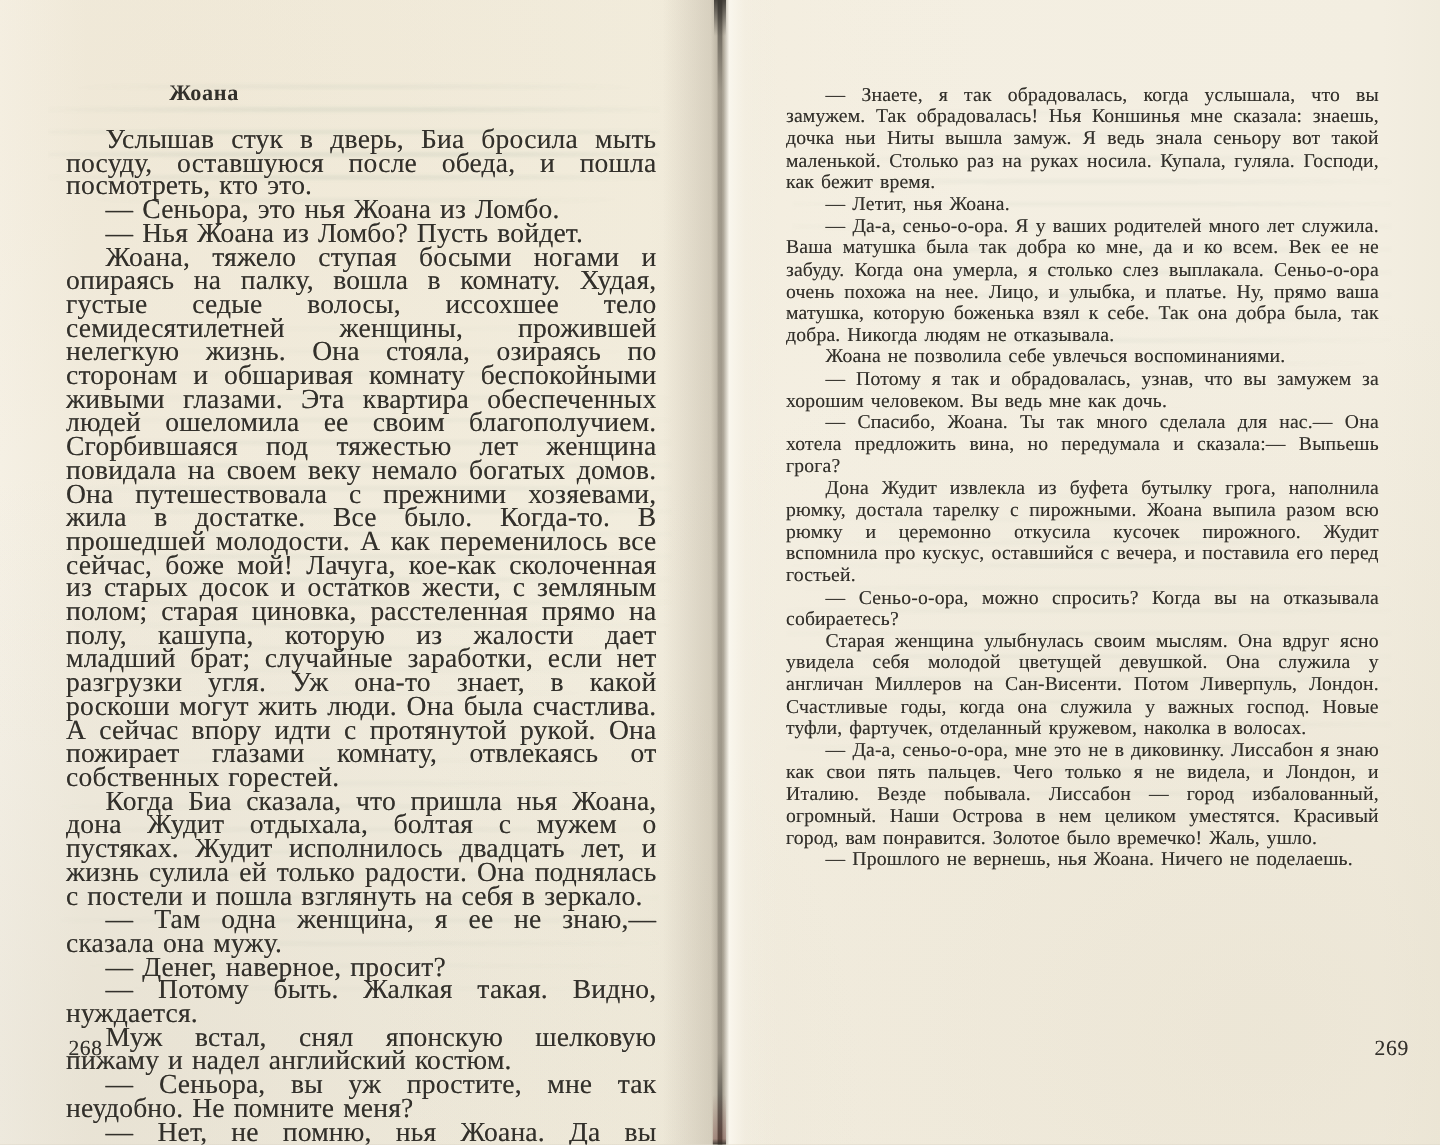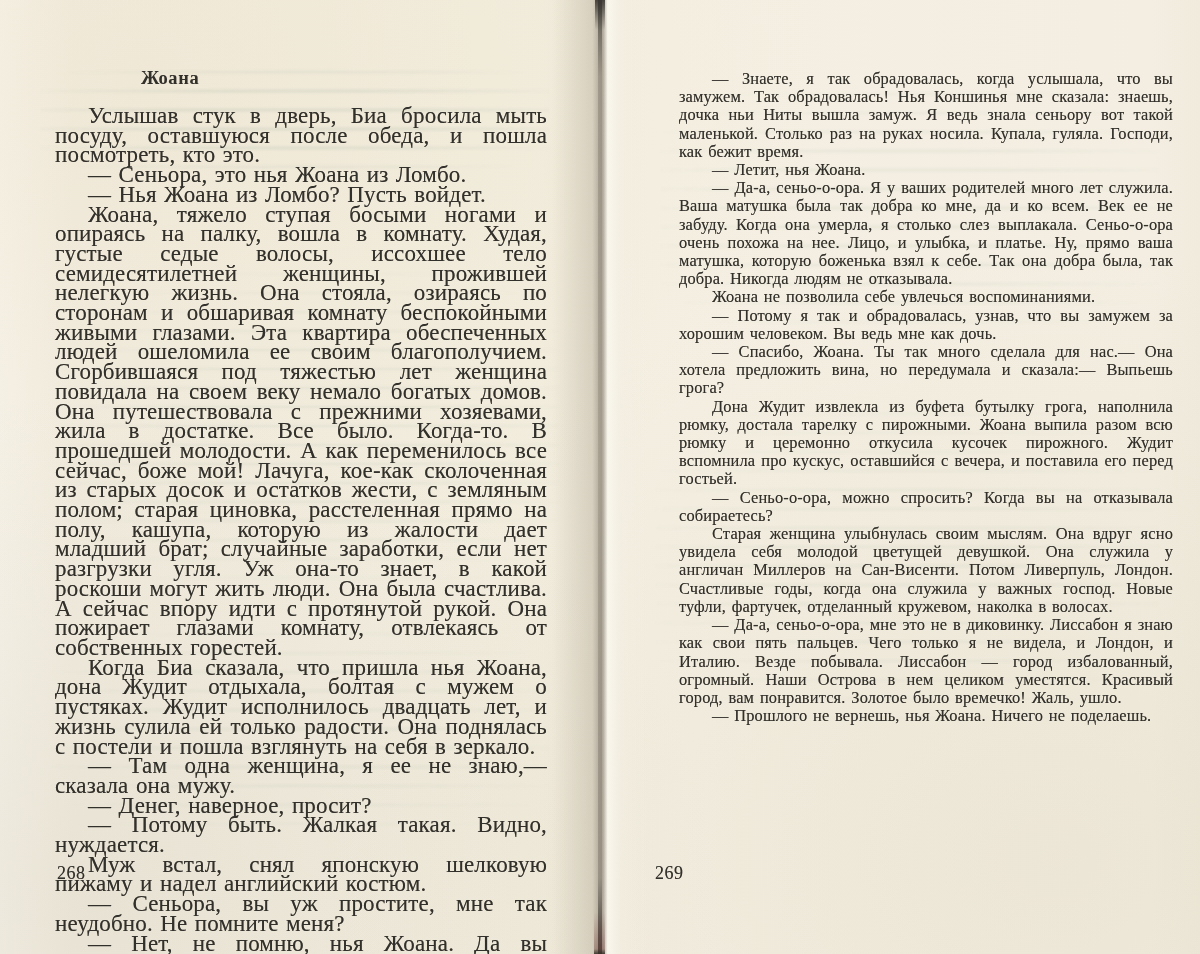--- a/index.html
+++ b/index.html
@@ -47,21 +47,21 @@
     background: linear-gradient(180deg, rgba(58,55,50,0.9), rgba(58,55,50,0));
   }
   .gutter-nub-bottom {
     position: absolute; left: 594px; bottom: 0; width: 11px; height: 42px;
     background: linear-gradient(0deg, rgba(52,48,40,0.9) 0%, rgba(122,74,68,0.45) 12%, rgba(58,55,50,0));
   }
 
   
   .page-col { position: absolute; top: 68px; }
   .page-col.left  { left: 55px;  width: 492px; }
-  .page-col.right { left: 655px; top: 70px; width: 494px; margin-left: 24px; }
+  .page-col.right { left: 655px; top: 70px; width: 494px; }
 
   .chapter-title {
     font-weight: bold;
     font-size: 18.5px;
     letter-spacing: 0.6px;
     margin: 0 0 17px 86px;
   }
 
   .page-col .para {
     margin: 0;
@@ -75,21 +75,21 @@
   }
   .page-col.left  .para { font-size: 23px;   line-height: 19.7px; }
   .page-col.right .para { font-size: 16.4px; line-height: 18.2px; }
 
   .page-number {
     position: absolute; top: 863px;
     font-size: 18px; letter-spacing: 0.5px;
     text-shadow: 0 0 0.5px rgba(66,60,52,0.5);
   }
   .page-number.left  { left: 57px; }
-  .page-number.right { left: 655px; width: 494px; }
+  .page-number.right { left: 680px; width: 494px; text-align: right; }
 
   
   .bleed {
     position: absolute;
     pointer-events: none;
     filter: blur(1.3px);
     opacity: 0.55;
     background: repeating-linear-gradient(180deg,
       transparent 0px, transparent 12px,
       rgba(118,148,130,0.16) 12px, rgba(118,148,130,0.16) 16px,

